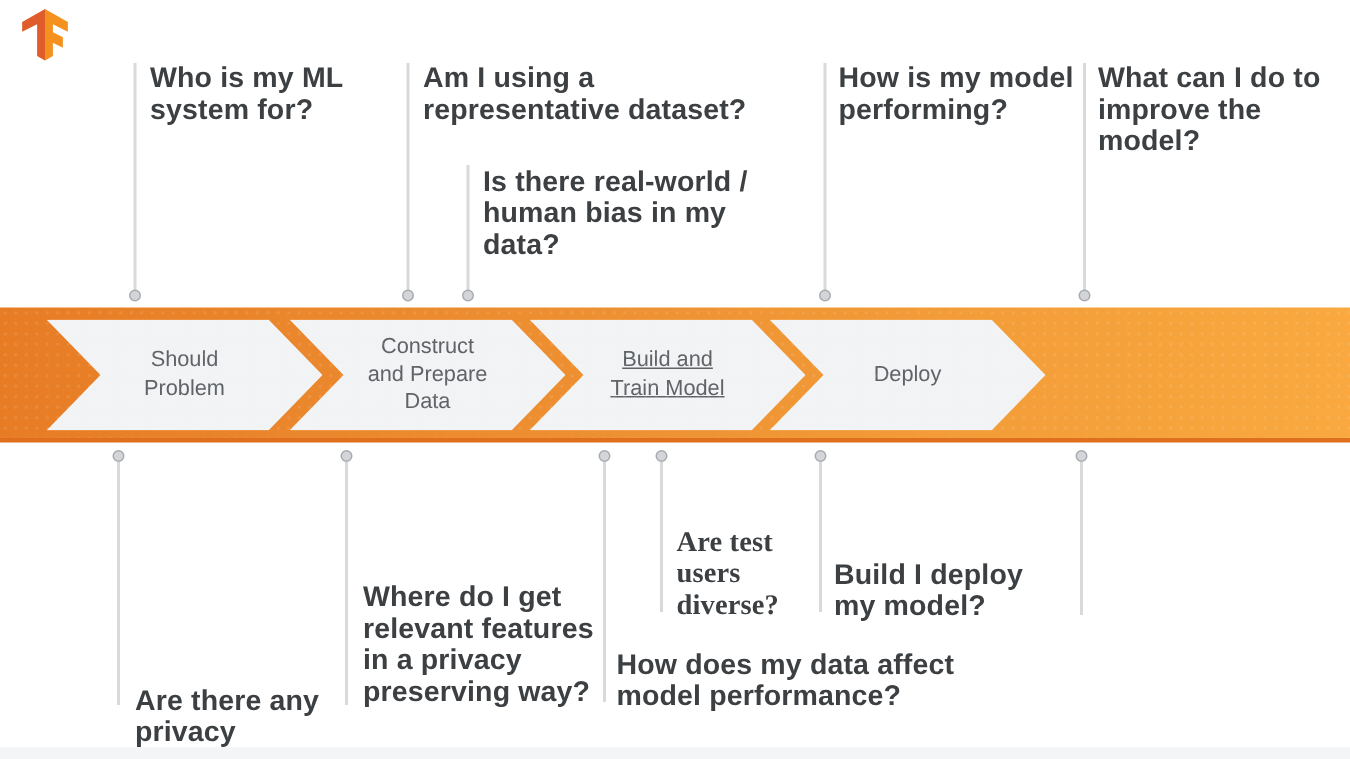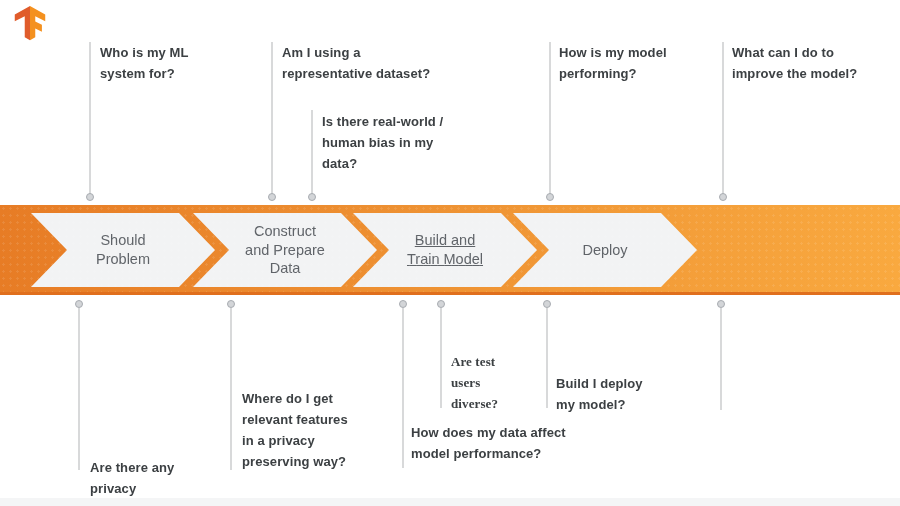--- a/index.html
+++ b/index.html
@@ -12,34 +12,34 @@
     background:#ffffff;
     overflow:hidden;
   }
 
   
   .tf-logo { position:absolute; left:14px; top:6px; width:32px; height:36px; }
 
   
   .q {
     position:absolute;
-    font-size:13px; font-weight:700;
+    font-size:19px; font-weight:700;
     line-height:21px;
     color:#3c4043;
     white-space:pre-line;
     letter-spacing:0.1px;
   }
   .qt1 { left:100px; top:42px; }
   .qt2 { left:282px; top:42px; }
   .qt3 { left:322px; top:111px; }
   .qt4 { left:559px; top:42px; }
   .qt5 { left:732px; top:42px; }
   .qb1 { left:90px;  top:410px;margin-top:47px; }
   .qb2 { left:242px; top:388px; }
-  .qb3 { left:411px; top:422px; }
+  .qb3 { left:411px; top:433px; }
   .qb4 { left:451px; top:351px;font-family:Liberation Serif, serif; }
   .qb5 { left:556px; top:373px; }
   .qb6 { left:730px; top:351px; }
 
   
   .vline { position:absolute; width:2px; background:#d8d9da; }
   .dot {
     position:absolute; width:8px; height:8px; border-radius:50%;
     background:#d3d5d8; border:1.5px solid #a8acb1;
   }

